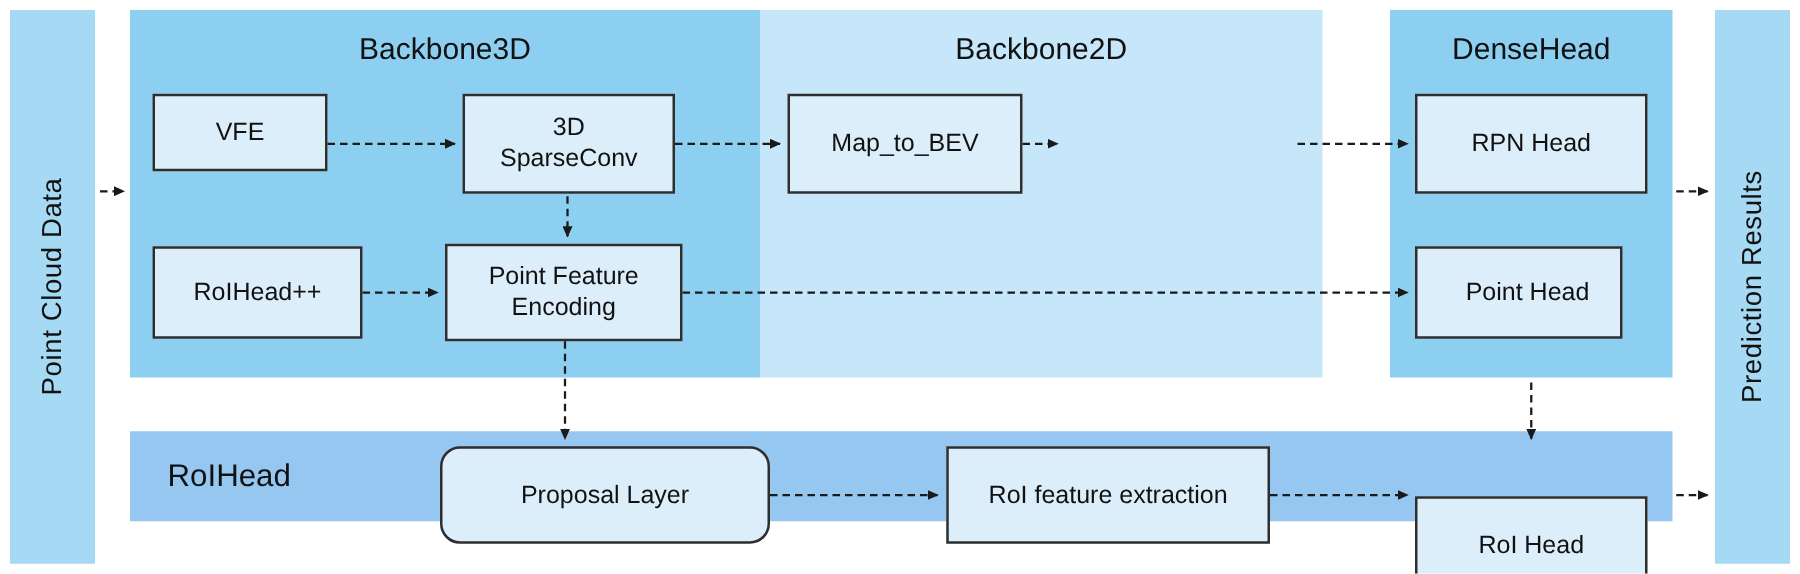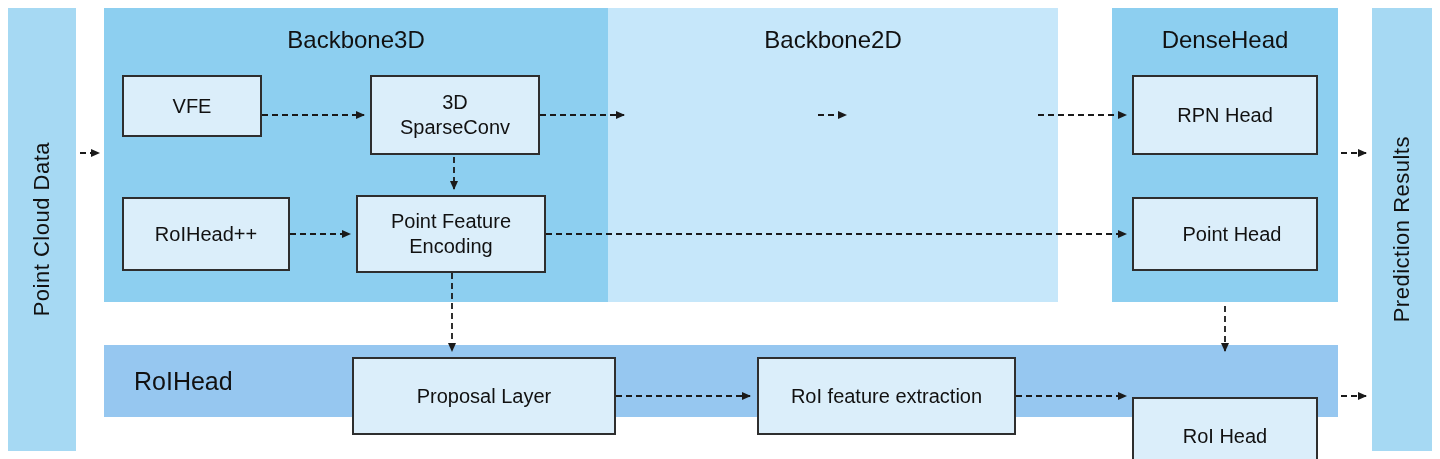--- a/index.html
+++ b/index.html
@@ -67,22 +67,22 @@
     line-height: 1.25;
     white-space: pre-line;
   }
   .node.vfe            { left: 122px;  top: 75px;  width: 140px; height: 62px; }
   .node.sparseconv3d   { left: 370px;  top: 75px;  width: 170px; height: 80px; }
   .node.map_to_bev     { left: 630px;  top: 75px;  width: 188px; height: 80px; }
   .node.encoder_conv2d { left: 852px;  top: 75px;  width: 186px; height: 80px; }
   .node.rpn_head       { left: 1132px; top: 75px;  width: 186px; height: 80px; }
   .node.pointnet       { left: 122px;  top: 197px; width: 168px; height: 74px; }
   .node.pfe            { left: 356px;  top: 195px; width: 190px; height: 78px; }
-  .node.point_head     { left: 1132px; top: 197px; width: 186px; height: 74px; padding-left: 14px; }
-  .node.proposal_layer { left: 352px;  top: 357px; width: 264px; height: 78px; }
+  .node.point_head     { left: 1132px; top: 197px; width: 166px; height: 74px; padding-left: 14px; }
+  .node.proposal_layer { left: 352px;  top: 357px; width: 264px; height: 78px; border-radius: 16px; }
   .node.roi_feature    { left: 757px;  top: 357px; width: 259px; height: 78px; }
   .node.roi_head       { left: 1132px; top: 357px; width: 186px; height: 78px; margin-top: 40px; }
   svg.arrows {
     position: absolute;
     left: 0; top: 0;
     width: 1440px; height: 459px;
     pointer-events: none;
   }
   svg.arrows line {
     stroke: var(--arrow-color, #1A1A1A);
@@ -112,20 +112,21 @@
   <div class="region densehead">
     <div class="region-title">DenseHead</div>
   </div>
   <div class="region roihead">
     <div class="region-title side">RoIHead</div>
   </div>
 
   <div class="node vfe">VFE</div>
   <div class="node sparseconv3d">3D
 SparseConv</div>
+  <div class="node map_to_bev">Map_to_BEV</div>
   <div class="node rpn_head">RPN Head</div>
   <div class="node pointnet">RoIHead++</div>
   <div class="node pfe">Point Feature
 Encoding</div>
   <div class="node point_head">Point Head</div>
   <div class="node proposal_layer">Proposal Layer</div>
   <div class="node roi_feature">RoI feature extraction</div>
   <div class="node roi_head">RoI Head</div>
 
   <svg class="arrows" viewBox="0 0 1440 459" xmlns="http://www.w3.org/2000/svg">

